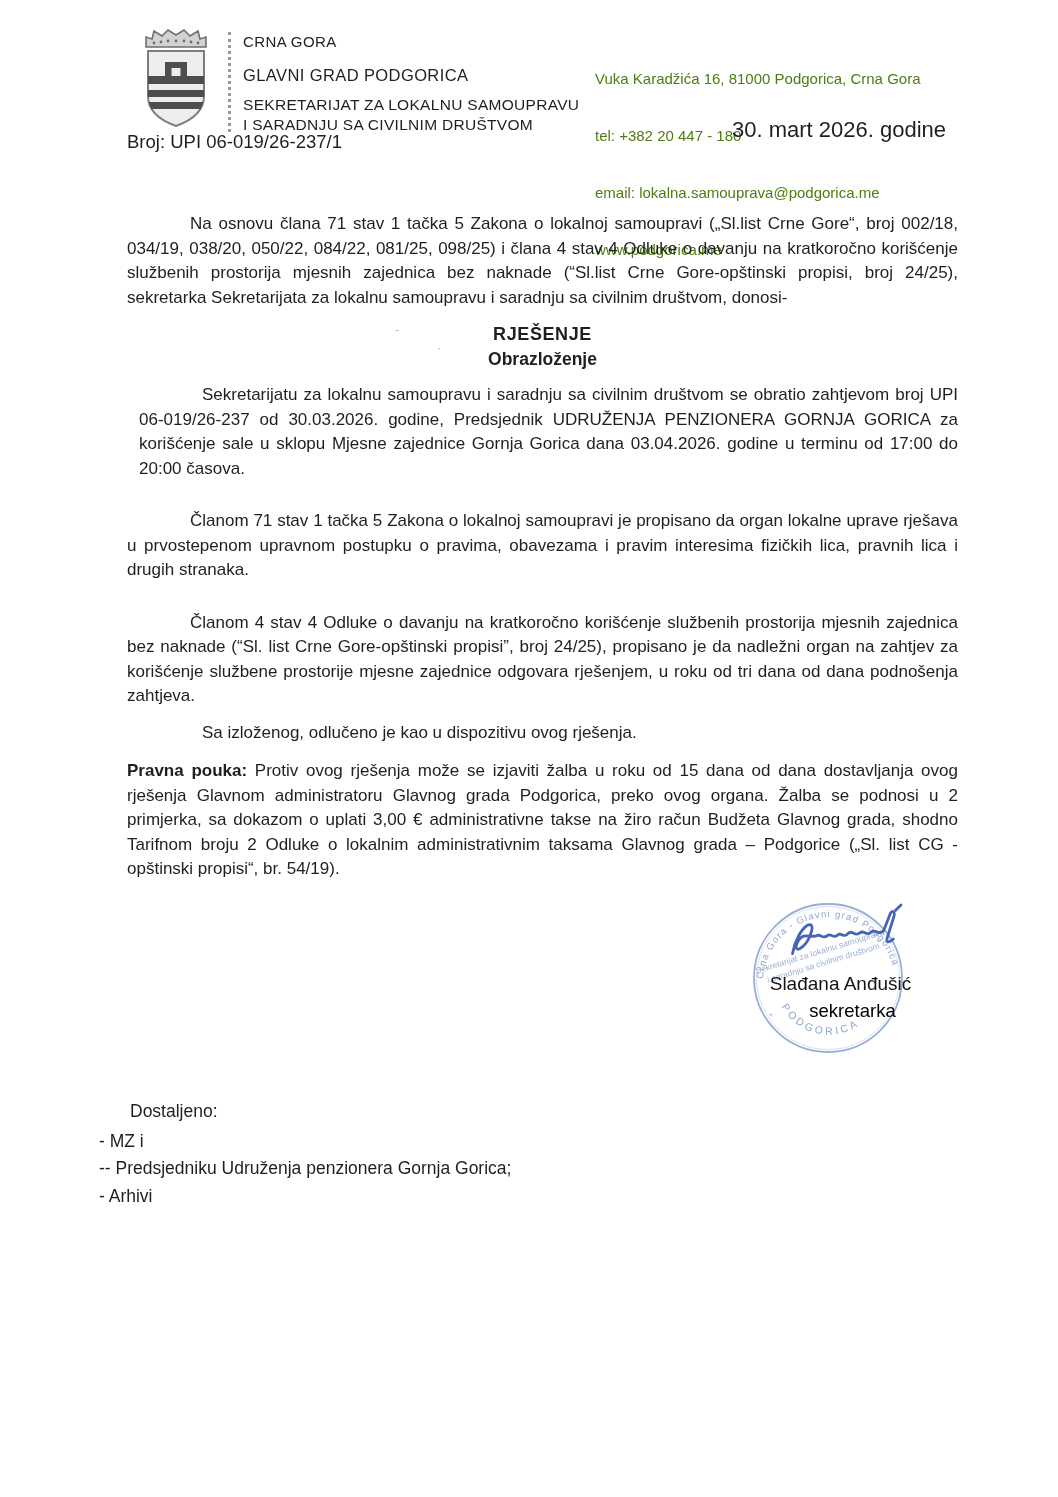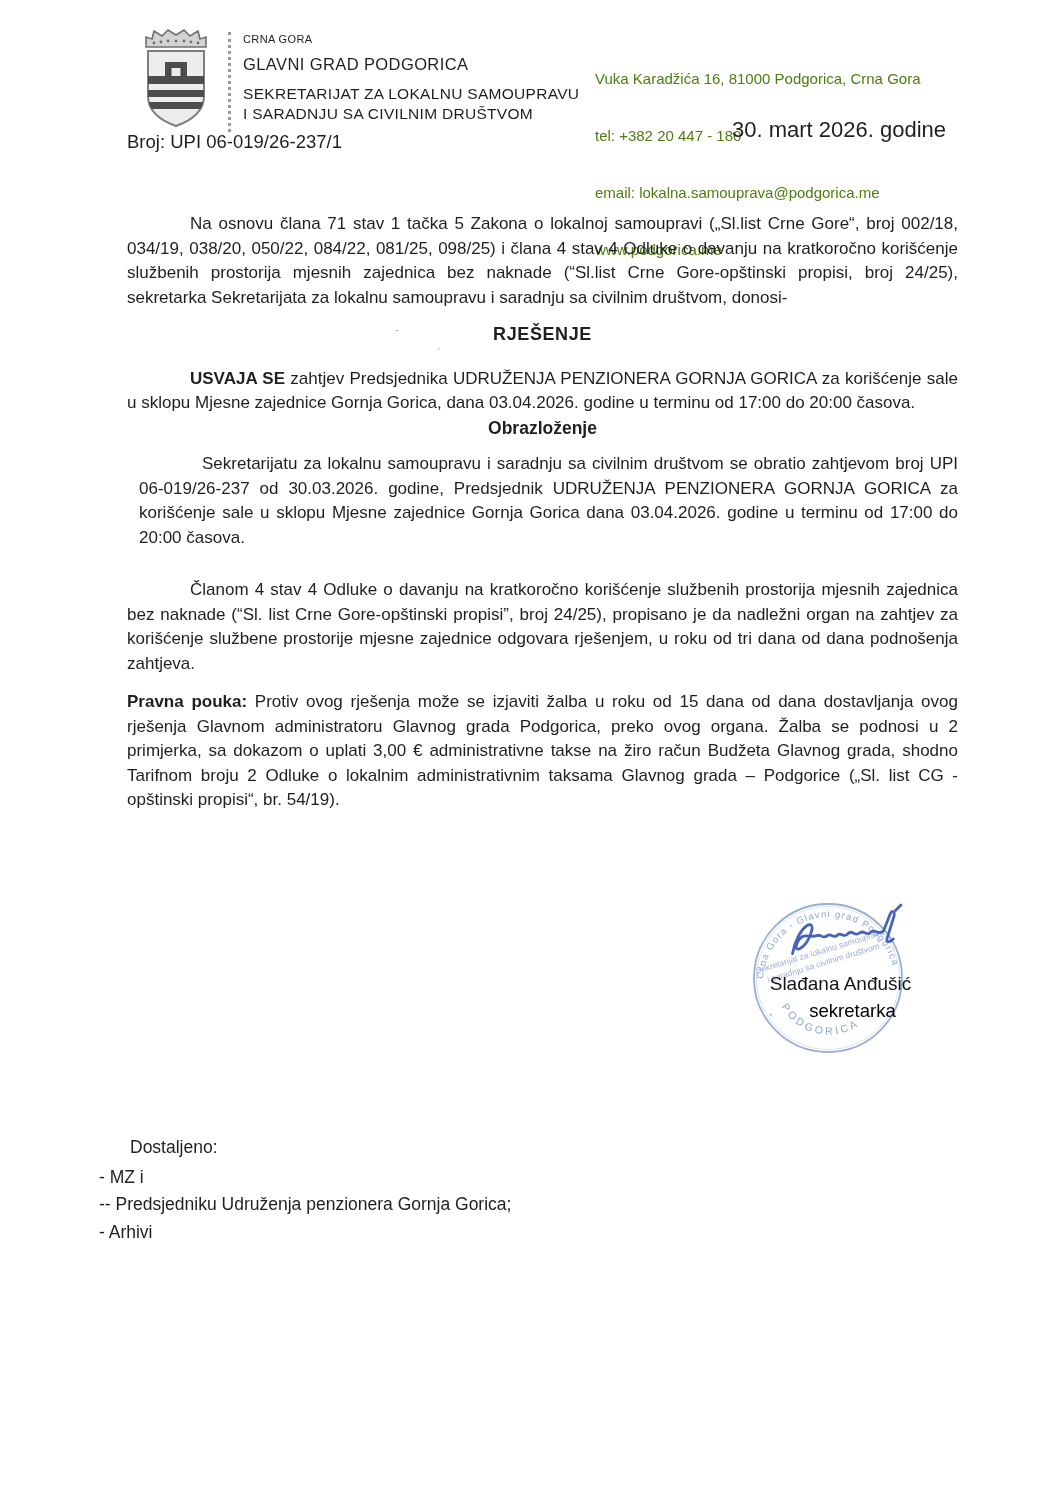--- a/index.html
+++ b/index.html
@@ -15,21 +15,21 @@
   }
 
   
   .crest { position: absolute; left: 135px; top: 28px; }
   .header-divider {
     position: absolute; left: 228px; top: 32px;
     height: 100px; width: 0;
     border-left: 3px dotted #9a9a9a;
   }
   .org-block { position: absolute; left: 243px; top: 33px; }
-  .org-line1 { font-size: 11px; letter-spacing: .4px; margin-bottom: 10px; }
+  .org-line1 { font-size: 15px; letter-spacing: .4px; margin-bottom: 16px; }
   .org-line2 { font-size: 16.5px; letter-spacing: .4px; margin-bottom: 11px; }
   .org-line3 { font-size: 15.5px; letter-spacing: .3px; margin-bottom: 2px; }
   .org-line4 { font-size: 15.5px; letter-spacing: .3px; }
 
   .contact-block { position: absolute; left: 595px; top: 30px; font-size: 15px; }
   .contact-block div { margin-bottom: 9px; line-height: 17px; color: #4d7c0f; margin-top: 40px; }
 
   .case-number { position: absolute; left: 127px; top: 131px; font-size: 18.5px; }
   .doc-date   { position: absolute; left: 688px; top: 117px; font-size: 22px; margin-left: 44px; }
 
@@ -63,21 +63,21 @@
     position: absolute; left: 0; top: 90px; width: 215px;
     text-align: center; font-size: 19px; color: #141414;
   }
   .sign-role {
     position: absolute; left: 12px; top: 117px; width: 215px;
     text-align: center; font-size: 18.5px; color: #000000;
   }
 
   
   .footer-block { position: absolute; left: 99px; top: 1098px; font-size: 17.5px; line-height: 27.5px; }
-  .footer-label { margin-left: 31px; margin-bottom: 2px; margin-top: 36px; }
+  .footer-label { margin-left: 31px; margin-bottom: 2px; }
 </style>
 </head>
 <body>
 
 <div class="page">
 
   <div class="crest">
     <svg width="82" height="104" viewBox="0 0 82 104">
       <defs>
         <clipPath id="shieldclip">
@@ -127,26 +127,27 @@
   <div class="doc-date">30. mart 2026. godine</div>
 
   <div class="scan-dot d1">-</div>
   <div class="scan-dot d2">·</div>
 
   <div class="content">
     <p class="ind">Na osnovu člana 71 stav 1 tačka 5 Zakona o lokalnoj samoupravi („Sl.list Crne Gore“, broj  002/18, 034/19, 038/20, 050/22, 084/22, 081/25, 098/25) i člana 4 stav 4  Odluke o davanju na kratkoročno korišćenje službenih prostorija mjesnih zajednica bez naknade (“Sl.list Crne Gore-opštinski propisi, broj 24/25), sekretarka Sekretarijata za lokalnu samoupravu i saradnju sa civilnim društvom, donosi-</p>
 
     <div class="doc-title">RJEŠENJE</div>
 
-    <p class="ind decision-para"><span class="bold">USVAJA SE</span><span>  zahtjev  Predsjednika UDRUŽENJA PENZIONERA GORNJA GORICA  za korišćenje sale u sklopu Mjesne zajednice Gornja Gorica, dana 03.04.2026. godine u terminu od 17:00 do 20:00 časova.</span></p>
 
     <div class="section-subtitle">Obrazloženje</div>
 
     <p class="ind mt-para">Sekretarijatu za lokalnu samoupravu i saradnju sa civilnim društvom se obratio zahtjevom broj UPI 06-019/26-237 od 30.03.2026. godine, Predsjednik UDRUŽENJA PENZIONERA GORNJA GORICA za korišćenje sale u sklopu Mjesne zajednice Gornja Gorica dana 03.04.2026. godine u terminu od 17:00 do 20:00 časova.</p>
+    <p class="ind">Članom 71 stav 1 tačka 5  Zakona o lokalnoj samoupravi je propisano da organ lokalne uprave rješava u prvostepenom upravnom postupku o pravima, obavezama i pravim interesima fizičkih lica, pravnih lica i drugih stranaka.</p>
     <p class="ind">Članom 4 stav 4 Odluke o davanju na kratkoročno korišćenje službenih prostorija mjesnih zajednica bez naknade (“Sl. list Crne Gore-opštinski propisi”, broj 24/25), propisano je da nadležni organ na zahtjev za korišćenje službene prostorije mjesne zajednice odgovara rješenjem, u roku od tri dana od dana podnošenja zahtjeva.</p>
+    <p class="ind mt-para plain">Sa izloženog, odlučeno je kao u dispozitivu ovog rješenja.</p>
 
     <p class="legal-para"><span class="bold">Pravna pouka:</span><span> Protiv ovog rješenja može se izjaviti žalba u roku od 15 dana od dana dostavljanja ovog rješenja Glavnom administratoru Glavnog grada Podgorica, preko ovog organa. Žalba se podnosi u 2 primjerka, sa dokazom o uplati 3,00 € administrativne takse na žiro račun Budžeta Glavnog grada, shodno Tarifnom broju 2 Odluke o lokalnim administrativnim taksama Glavnog grada – Podgorice („Sl. list CG - opštinski propisi“, br. 54/19).</span></p>
   </div>
 
   <div class="sign-block">
     <svg class="stamp-svg" width="178" height="178" viewBox="0 0 178 178">
       <defs>
         <path id="arcTop" d="M24,94 A66,66 0 1 1 156,94"></path>
         <path id="arcBottom" d="M40,112 A54,54 0 0 0 140,112"></path>
       </defs>

